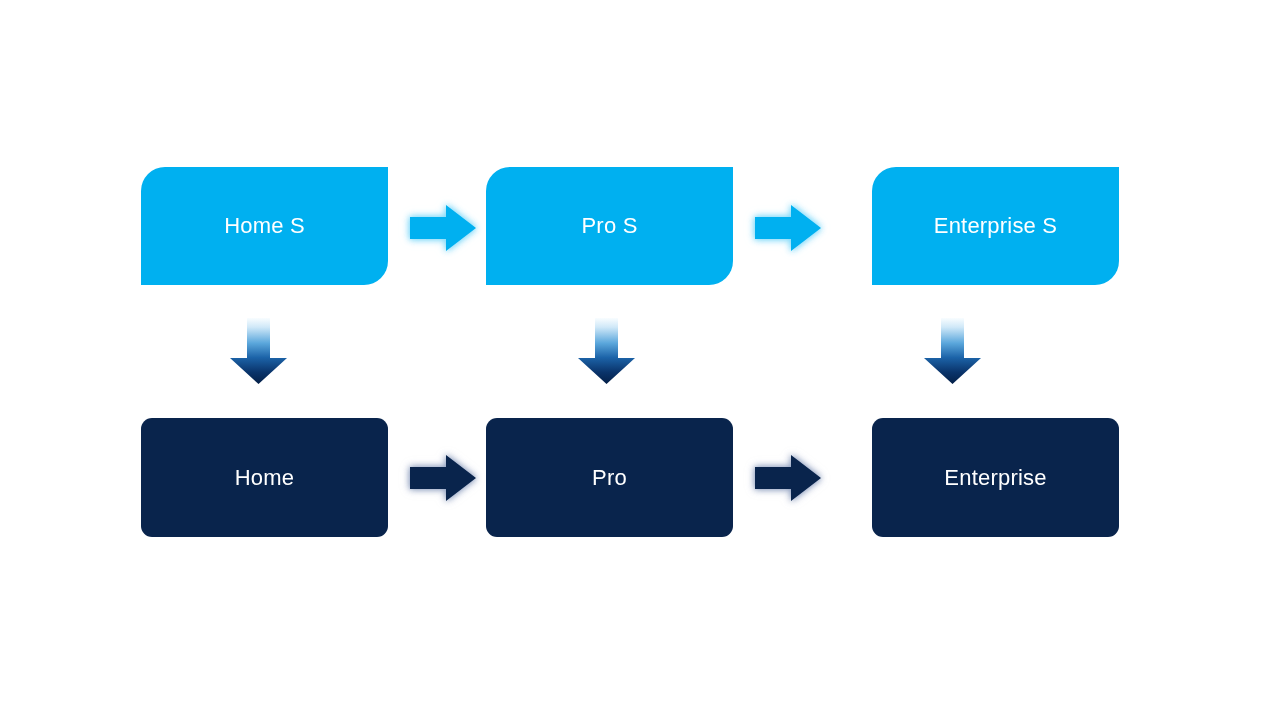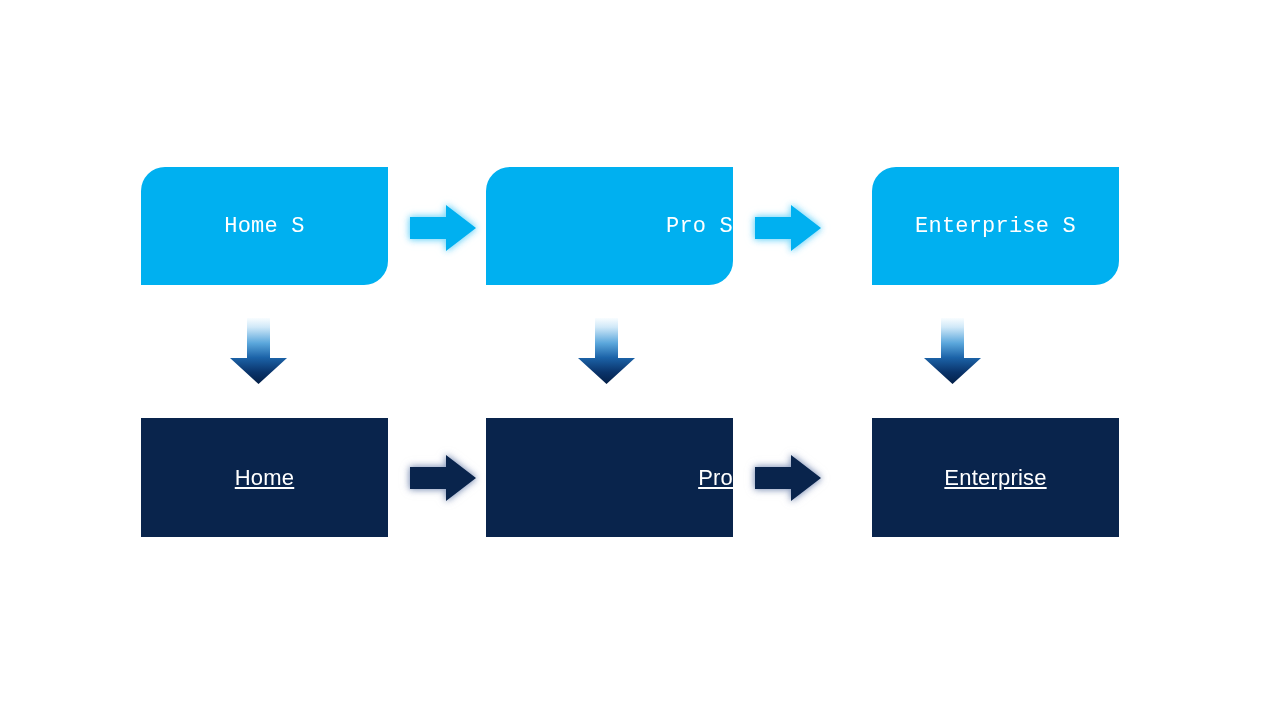--- a/index.html
+++ b/index.html
@@ -26,32 +26,30 @@
     font-size: 22px;
     letter-spacing: 0.2px;
     text-align: center;
   }
   .node-top {
     width: 247px;
     height: 118px;
     top: 167px;
     background: #00b0f0;
     border-radius: 24px 0 24px 0;
-    font-family: Liberation Mono, monospace;
   }
   .node-bottom {
     width: 247px;
     height: 119px;
     top: 418px;
     background: #09244c;
-    border-radius: 0;
-    text-decoration: underline;
+    border-radius: 11px;
   }
   .col-1 { left: 141px; }
-  .col-2 { left: 486px; justify-content: flex-end; }
+  .col-2 { left: 486px; }
   .col-3 { left: 872px; }
 
   .arrow-right {
     position: absolute;
     width: 66px;
     height: 46px;
   }
   .arrow-right.light {
     filter: drop-shadow(0 0 3px rgba(128, 217, 250, 0.95)) drop-shadow(0 0 3px rgba(128, 217, 250, 0.75));
   }

